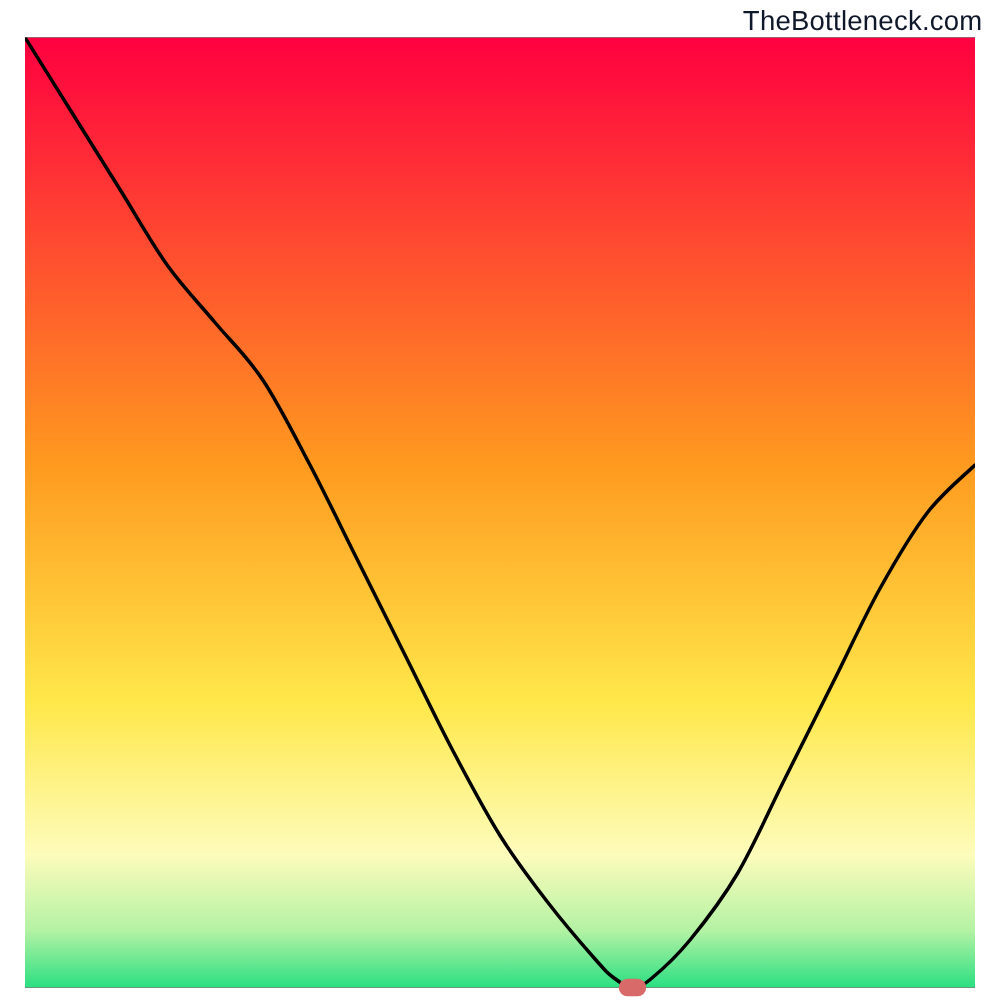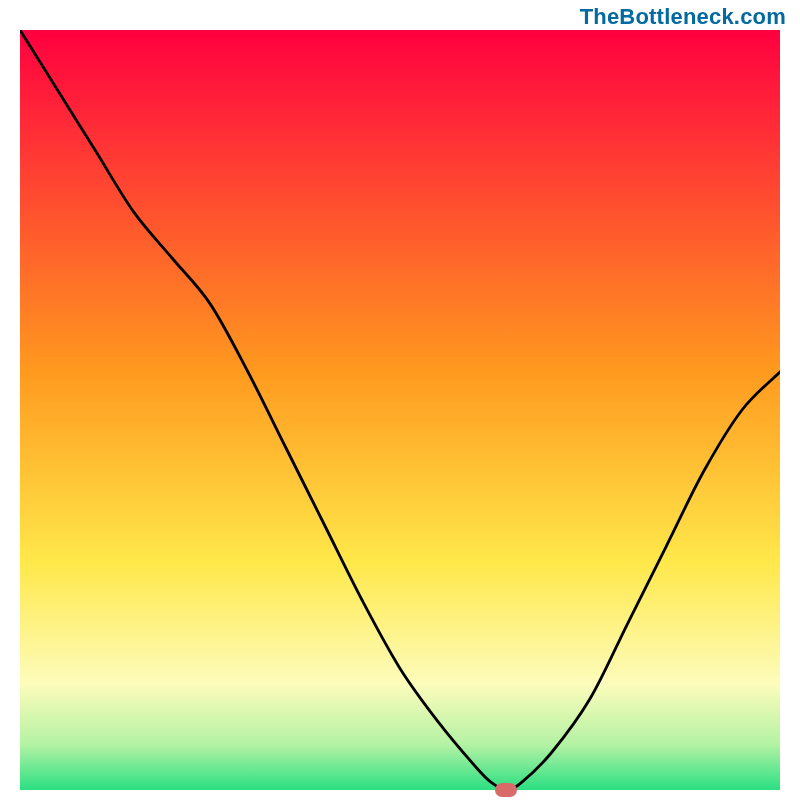--- a/index.html
+++ b/index.html
@@ -13,23 +13,23 @@
   }
   .outer {
     position: relative;
     width: 800px;
     height: 800px;
   }
   .watermark {
     position: absolute;
     top: 4px;
     right: 14px;
-    color: #0369a1;
+    color: #0f172a;
     font-size: 22px;
-    font-weight: 700;
+    font-weight: 400;
     letter-spacing: 0.2px;
   }
   .frame {
     position: absolute;
     left: 20px;
     top: 30px;
     width: 760px;
     height: 760px;
     box-sizing: border-box;
     border: 4px solid #000;

